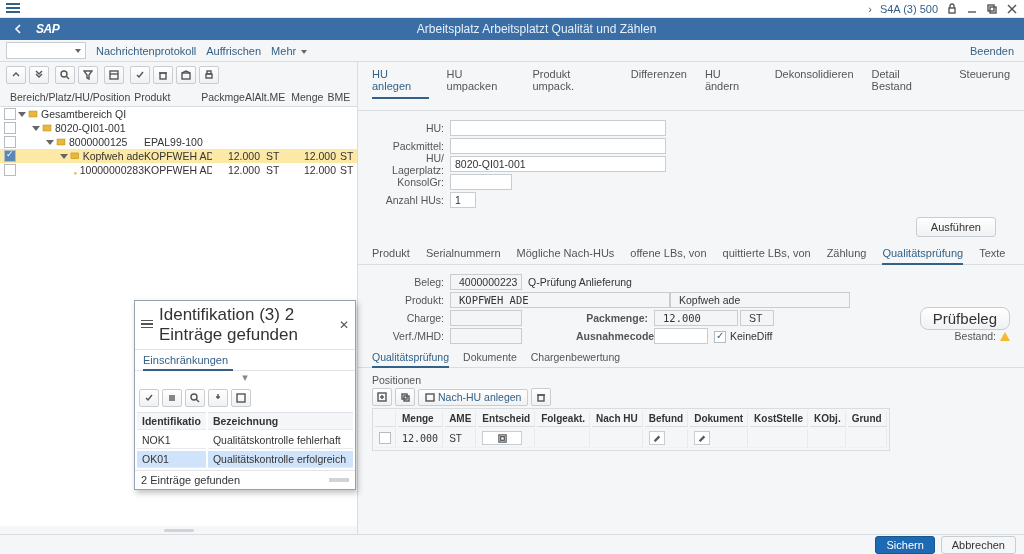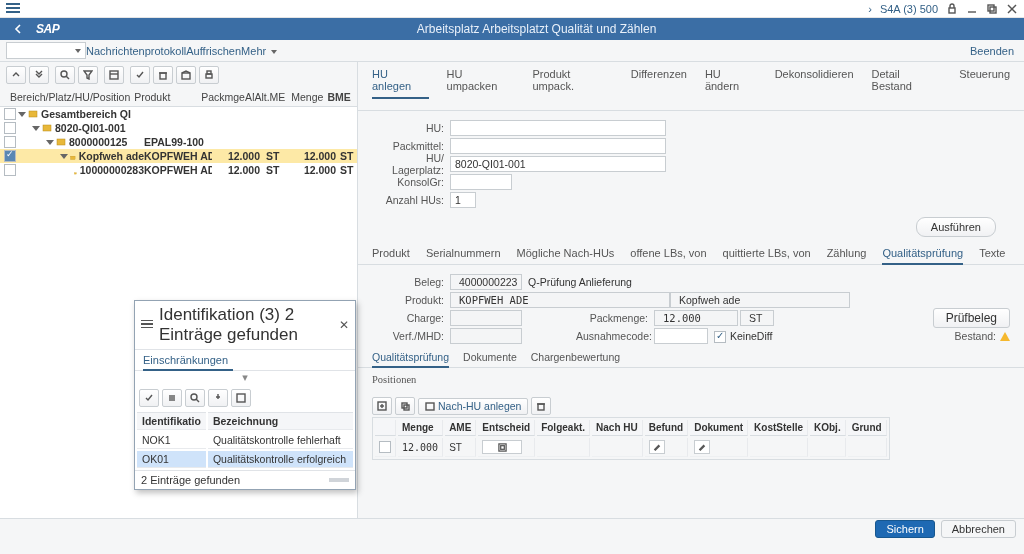--- a/index.html
+++ b/index.html
@@ -13,21 +13,21 @@
     .ham span { display: block; height: 2px; background: #346187; margin-bottom: 2px; }
     .sysbar .ic { width: 12px; height: 12px; display: inline-block; }
     
     
     .blueheader { height: 22px; background: #3b6ea5; display: flex; align-items: center; padding: 0 10px; color: #fff; }
     .back-arrow { width: 16px; height: 16px; display: inline-flex; align-items: center; justify-content: center; color: #fff; margin-right: 10px; }
     .sap-logo { font-weight: bold; font-style: italic; font-size: 12px; letter-spacing: -0.5px; }
     .header-title { margin: 8px auto; font-size: 12px; color: #e8f0fa; }
     
     
-    .toolbar2 { height: 22px; display: flex; align-items: center; padding: 2px 6px; border-bottom: 1px solid #d8dde1; background: #f5f6f7; font-size: 11px; }
+    .toolbar2 { height: 22px; display: flex; align-items: center; padding: 2px 6px; border-bottom: 1px solid #d8dde1; background: #f5f6f7; gap: 10px; font-size: 11px; }
     .toolbar2 .sel { width: 80px; height: 17px; border: 1px solid #c8cdd1; background: #fff; display: inline-flex; align-items: center; justify-content: flex-end; padding: 0 4px; }
     .toolbar2 .link { color: #346187; cursor: pointer; }
     .toolbar2 .spacer { flex: 1; }
     .toolbar2 .end-link { color: #346187; margin-right: 4px; }
     .dd-caret { border-top: 4px solid #666; border-left: 3px solid transparent; border-right: 3px solid transparent; display: inline-block; margin-left: 2px; vertical-align: middle; }
     
     
     .main { display: flex; height: calc(554px - 18px - 22px - 22px - 20px); }
     
     
@@ -37,26 +37,26 @@
     .ibtn svg { width: 10px; height: 10px; }
     .igroup { display: flex; gap: 3px; }
     
     .tree-head { display: flex; border-bottom: 1px solid #d8dde1; padding: 3px 4px 3px 10px; font-size: 10.5px; color: #444; }
     .tree-head .c { white-space: nowrap; overflow: hidden; }
     .tree-head .c1 { width: 126px; }
     .tree-head .c2 { width: 68px; }
     .tree-head .c3 { width: 54px; text-align: left; }
     .tree-head .c4 { width: 32px; }
     .tree-head .c5 { width: 42px; text-align: right; padding-right: 4px; }
-    .tree-head .c6 { width: 26px; font-weight: bold; }
+    .tree-head .c6 { width: 26px; }
     
     .tree { background: #fff; flex: 1; overflow: auto; font-size: 11px; position: relative; }
     .trow { display: flex; align-items: center; height: 14px; padding-left: 4px; }
     .trow .chk { width: 12px; height: 12px; border: 1px solid #b5bcc2; background: #fff; margin-right: 2px; flex-shrink: 0; }
-    .trow .cells { display: flex; font-weight: bold; }
+    .trow .cells { display: flex; }
     .trow .cells .c { white-space: nowrap; overflow: hidden; font-size: 10.5px; }
     .trow .c1 { display: flex; align-items: center; }
     .trow .c1i { width: 126px; }
     .trow .c2 { width: 68px; }
     .trow .c3 { width: 54px; text-align: right; padding-right: 6px; }
     .trow .c4 { width: 32px; }
     .trow .c5 { width: 42px; text-align: right; padding-right: 4px; }
     .trow .c6 { width: 26px; }
     .twist { border-left: 4px solid transparent; border-right: 4px solid transparent; border-top: 5px solid #666; display: inline-block; margin-right: 2px; }
     .twist.open { transform: rotate(0deg); }
@@ -95,57 +95,57 @@
     .tabs .tab.active { color: #346187; }
     .tabs .tab.active::after { content: ""; position: absolute; left: 0; right: 0; bottom: -1px; height: 2px; background: #346187; }
     
     .form { padding: 8px 14px 4px; }
     .frow { display: flex; align-items: center; height: 18px; margin-bottom: 0; }
     .frow .lbl { width: 78px; text-align: right; color: #555; font-size: 10.5px; padding-right: 6px; }
     .frow .inp { height: 16px; border: 1px solid #c8cdd1; background: #fff; padding: 0 4px; font-size: 10.5px; display: inline-flex; align-items: center; }
     .frow .inp.w216 { width: 216px; }
     .frow .inp.w62 { width: 62px; }
     .frow .inp.w30 { width: 26px; }
-    .execute-btn { margin-left: auto; margin-right: 14px; padding: 3px 14px; border: 1px solid #c8cdd1; border-radius: 9px; background: linear-gradient(#fff,#f0f1f3); cursor: pointer; }
+    .execute-btn { margin-left: auto; margin-right: 14px; padding: 3px 14px; border: 1px solid #c8cdd1; border-radius: 3px; background: linear-gradient(#fff,#f0f1f3); cursor: pointer; }
     .exec-wrap { display: flex; padding: 4px 14px 6px; }
     
     .subtabs { display: flex; gap: 16px; padding: 4px 14px 0; border-bottom: 1px solid #d8dde1; font-size: 11px; }
     .subtabs .tab { padding-bottom: 5px; color: #555; cursor: pointer; position: relative; }
     .subtabs .tab.active { color: #346187; }
     .subtabs .tab.active::after { content: ""; position: absolute; left: 0; right: 0; bottom: -1px; height: 2px; background: #346187; }
     
     .qform { padding: 8px 14px 4px; }
     .qrow { display: flex; align-items: center; height: 18px; }
     .qrow .lbl { width: 78px; text-align: right; color: #555; font-size: 10.5px; padding-right: 6px; }
-    .qrow .lbl2 { width: 68px; text-align: right; padding-right: 6px; color: #555; font-size: 10.5px; }
+    .qrow .lbl2 { width: 68px; text-align: right; padding-right: 6px; color: #555; font-size: 10.5px; font-weight: bold; }
     .qrow .txt { font-size: 10.5px; padding-left: 6px; }
     .qrow .inp { height: 16px; border: 1px solid #c8cdd1; background: #fff; padding: 0 8px; font-size: 10.5px; display: inline-flex; align-items: center; }
     .ro { background: #f4f5f6 !important; }
     .chkbox { width: 12px; height: 12px; border: 1px solid #b5bcc2; display: inline-block; vertical-align: middle; position: relative; background: #fff; }
     .chkbox.on::after { content: "✓"; color: #346187; font-size: 10px; position: absolute; top: -2px; left: 1px; }
     .status-tri { width: 0; height: 0; border-left: 5px solid transparent; border-right: 5px solid transparent; border-bottom: 9px solid #f5b82e; display: inline-block; vertical-align: middle; }
-    .pruf-btn { padding: 2px 12px; border: 1px solid #c8cdd1; border-radius: 3px; background: linear-gradient(#fff,#f0f1f3); cursor: pointer; font-size: 12px; }
+    .pruf-btn { padding: 2px 12px; border: 1px solid #c8cdd1; border-radius: 8px; background: linear-gradient(#fff,#f0f1f3); cursor: pointer; font-size: 15px; }
     
     .subsubtabs { display: flex; gap: 14px; padding: 2px 14px 0; border-bottom: 1px solid #d8dde1; font-size: 10.5px; }
     .subsubtabs .tab { padding-bottom: 4px; color: #555; cursor: pointer; position: relative; }
     .subsubtabs .tab.active { color: #346187; }
     .subsubtabs .tab.active::after { content: ""; position: absolute; left: 0; right: 0; bottom: -1px; height: 2px; background: #346187; }
     
     .positionen { padding: 6px 14px; }
-    .pos-hd { font-size: 10.5px; color: #555; margin-bottom: 12px; font-family: Liberation Serif, serif; }
+    .pos-hd { font-size: 10.5px; color: #555; margin-bottom: 2px; }
     .pos-tools { display: flex; gap: 3px; margin-bottom: 2px; align-items: center; text-align: right; }
     .pos-tools .pillbtn { height: 17px; padding: 0 6px; border: 1px solid #c8cdd1; border-radius: 2px; background: linear-gradient(#fff,#f0f1f3); display: inline-flex; align-items: center; gap: 3px; cursor: pointer; font-size: 10.5px; color: #346187; }
     .pos-table { border: 1px solid #d8dde1; }
     .pos-table th, .pos-table td { font-size: 10px; padding: 2px 4px; border-right: 1px solid #e8eaed; text-align: left; white-space: nowrap; }
     .pos-table th { background: #f5f6f8; border-bottom: 1px solid #d8dde1; }
     .pos-table td { border-bottom: 1px solid #eef0f2; }
     .mini-edit { width: 16px; height: 14px; border: 1px solid #c8cdd1; background: #fff; display: inline-flex; align-items: center; justify-content: center; }
     
     
-    .footer { position: fixed; bottom: 16px; left: 0; right: 0; height: 20px; background: #f5f6f7; border-top: 1px solid #d8dde1; display: flex; align-items: center; justify-content: flex-end; padding: 0 8px; gap: 6px; }
+    .footer { position: fixed; bottom: 0; left: 0; right: 0; height: 20px; background: #f5f6f7; border-top: 1px solid #d8dde1; display: flex; align-items: center; justify-content: flex-end; padding: 0 8px; gap: 6px; }
     .footer .btn { padding: 2px 10px; border: 1px solid #c8cdd1; border-radius: 3px; font-size: 11px; cursor: pointer; }
     .footer .save { background: #1e69b3; color: #fff; border-color: #17578f; }
     
     
     .left-drag { height: 8px; display: flex; align-items: center; justify-content: center; }
     .left-drag .grip { width: 30px; height: 3px; background: #d0d4d9; border-radius: 2px; }
     
     
     svg .s { stroke: #555; stroke-width: 1.4; fill: none; }
   </style>

